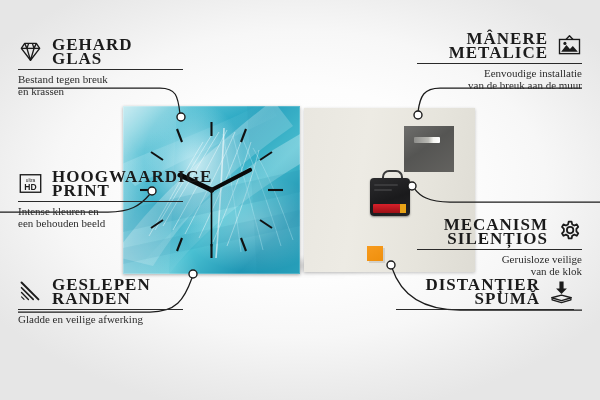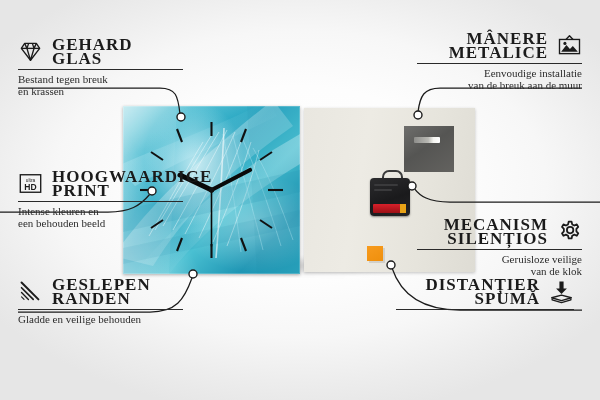--- a/index.html
+++ b/index.html
@@ -254,21 +254,21 @@
           <line x1="3.4" y1="3.4" x2="19.6" y2="19.6" stroke-width="1.9"></line>
           <line x1="3.4" y1="8.4" x2="14.6" y2="19.6" stroke-width="1.6"></line>
           <line x1="3.4" y1="13.0" x2="10.0" y2="19.6" stroke-width="1.3"></line>
           <line x1="3.4" y1="17.2" x2="5.8" y2="19.6" stroke-width="1.0"></line>
         </g>
       </svg>
       <div class="feat-title">GESLEPEN
 RANDEN</div>
     </div>
     <div class="rule"></div>
-    <div class="feat-desc">Gladde en veilige behouden</div>
+    <div class="feat-desc">Gladde en veilige afwerking</div>
   </div>
 
   <div class="feature" style="left:417px;top:32px;width:165px;">
     <div class="feat-head right">
       <div class="feat-title right">MÂNERE
 METALICE</div>
       <svg class="ico" viewBox="0 0 24 24">
         <rect x="2.4" y="6.2" width="19.2" height="13.6" fill="none" stroke="#1b1b1b" stroke-width="1.3"></rect>
         <path d="M8.6,6.2 L12,2.6 L15.4,6.2" fill="none" stroke="#1b1b1b" stroke-width="1.3" stroke-linejoin="round"></path>
         <path d="M4.0,18.0 L9.0,11.6 L12.4,15.4 L15.2,12.4 L20.0,18.0 Z" fill="#1b1b1b"></path>

